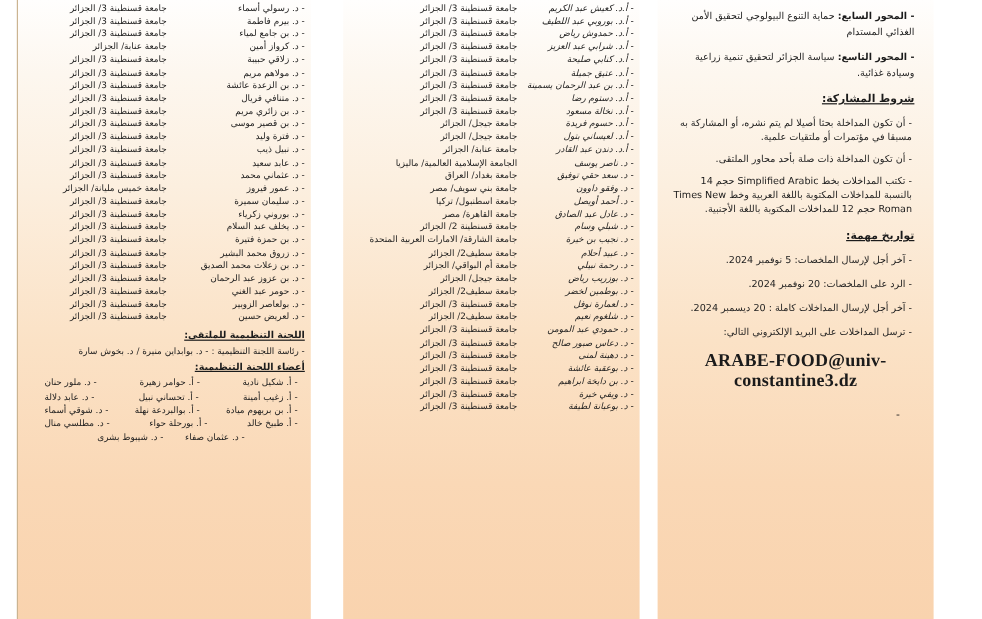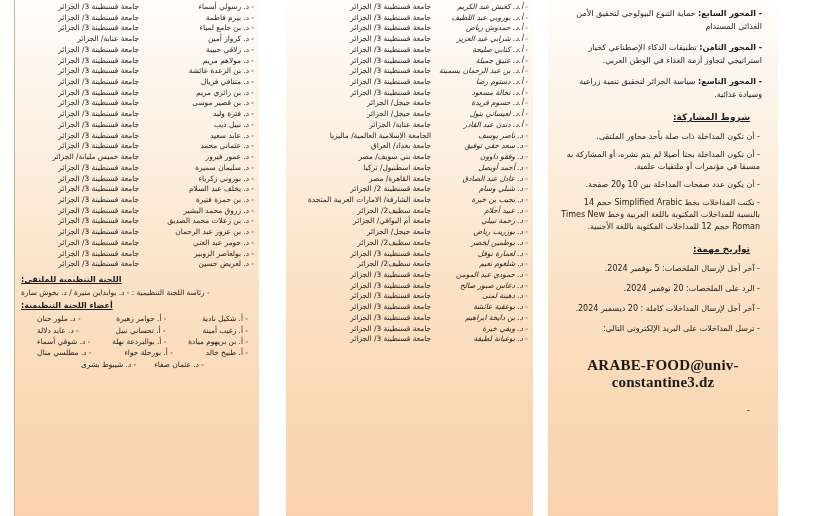--- a/index.html
+++ b/index.html
@@ -28,46 +28,46 @@
     display:flex;direction:rtl;gap:7px;align-items:center;
     height:10.72px;padding:0 5px 0 0;white-space:nowrap;
     font-size:7.4px;line-height:10.72px;
   }
   .mname{flex:0 0 auto;}
   .panel1 .mname{min-width:108px;}
   .panel2 .mname{min-width:90px;font-style:italic;}
   .muniv{flex:0 0 auto;}
 
   
-  .csec{direction:rtl;text-align:left;padding:3px 5px 0 6px;}
+  .csec{direction:rtl;text-align:right;padding:3px 5px 0 6px;}
   .sec-title{
     font-size:8px;font-weight:bold;text-decoration:underline;
     margin:1px 0 2px;line-height:11px;
   }
   .chair-line{font-size:7.4px;line-height:11px;margin:0 0 2px;white-space:nowrap;}
   .crow{
     display:flex;direction:rtl;justify-content:space-between;align-items:center;
     padding:0 6px 0 16px;font-size:7.4px;height:11.4px;white-space:nowrap;
   }
   .crow.two{justify-content:center;gap:18px;}
 
   
   .p3{direction:rtl;text-align:right;padding:8px 12px 0 12px;}
   .axis{font-size:8px;line-height:12.5px;margin:0 0 9px;padding:0 4px 0 2px;}
   .axis b{font-weight:bold;}
   .h-underline{
     font-size:9px;font-weight:bold;text-decoration:underline;
-    margin:10px 16px 8px;line-height:12px;
+    margin:10px 4px 8px;line-height:12px;
   }
   .bullet{font-size:8px;line-height:12px;margin:0 0 6px;padding:0 6px 0 0;}
   .date-line{font-size:8px;line-height:12px;margin:0 0 8px;padding:0 6px 0 0;}
   .email{
     direction:ltr;text-align:center;
     font-family:"Liberation Serif",serif;font-weight:bold;
-    font-size:15px;letter-spacing:.2px;margin:22px 0 0;
+    font-size:15px;letter-spacing:.2px;margin:10px 0 0;
   }
   .stray{font-size:9px;text-align:right;padding:14px 16px 0 0;}
 </style>
 </head>
 <body>
 
 <div class="gutter gutter0"></div>
 <div class="gutter gutter1"></div>
 <div class="gutter gutter2"></div>
 <div class="gutter gutter3"></div>
@@ -403,34 +403,32 @@
       </div>
     </div>
 </div>
 
 <div class="panel panel3">
   <div class="p3">
     <div>
 
         <p class="axis"><b>- المحور السابع:</b> <span>حماية التنوع البيولوجي لتحقيق الأمن الغذائي المستدام</span></p>
 
-        <p class="axis"><b>- المحور الثامن:</b> <span>تطبيقات الذكاء الإصطناعي كخيار استراتيجي لتجاوز أزمة الغذاء في الوطن العربي.</span></p>
 
         <p class="axis"><b>- المحور التاسع:</b> <span>سياسة الجزائر لتحقيق تنمية زراعية وسيادة غذائية.</span></p>
       </div>
     <div class="h-underline">شروط المشاركة:</div>
     <div>
 
+        <p class="bullet">- أن تكون المداخلة بحثا أصيلا لم يتم نشره، أو المشاركة به مسبقا في مؤتمرات أو ملتقيات علمية.</p>
+
         <p class="bullet">- أن تكون المداخلة ذات صلة بأحد محاور الملتقى.</p>
 
-        <p class="bullet">- أن تكون المداخلة بحثا أصيلا لم يتم نشره، أو المشاركة به مسبقا في مؤتمرات أو ملتقيات علمية.</p>
-
-
-
-        <p class="bullet">- أن يكون عدد صفحات المداخلة بين 10 و20 صفحة.</p>
+
+
 
         <p class="bullet">- تكتب المداخلات بخط Simplified Arabic حجم 14 بالنسبة للمداخلات المكتوبة باللغة العربية وخط Times New Roman حجم 12 للمداخلات المكتوبة باللغة الأجنبية.</p>
       </div>
     <div class="h-underline">تواريخ مهمة:</div>
     <div>
 
         <p class="date-line">- آخر أجل لإرسال الملخصات: 5 نوفمبر 2024.</p>
 
         <p class="date-line">- الرد على الملخصات: 20 نوفمبر 2024.</p>
 

